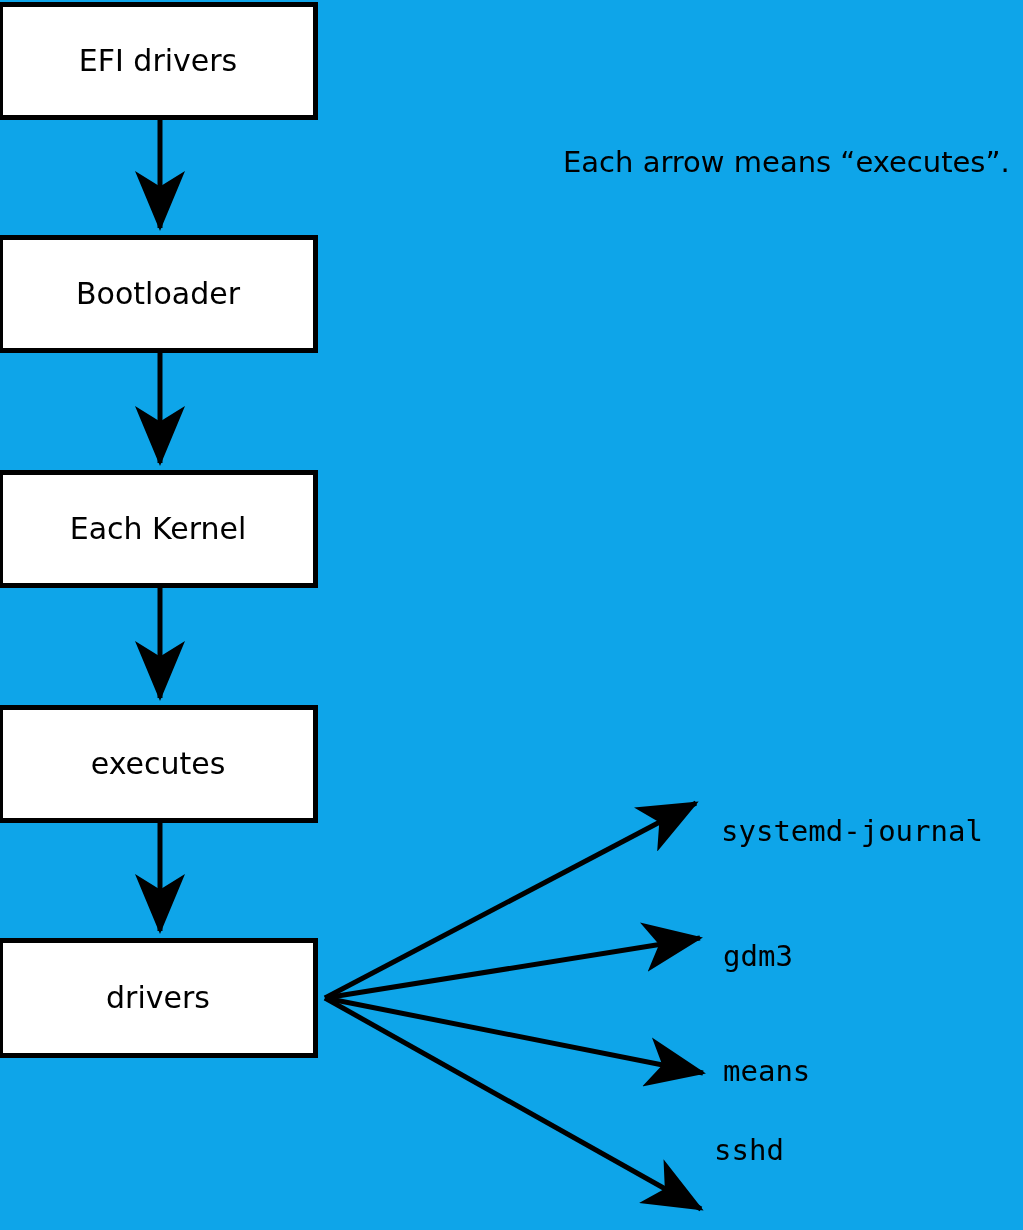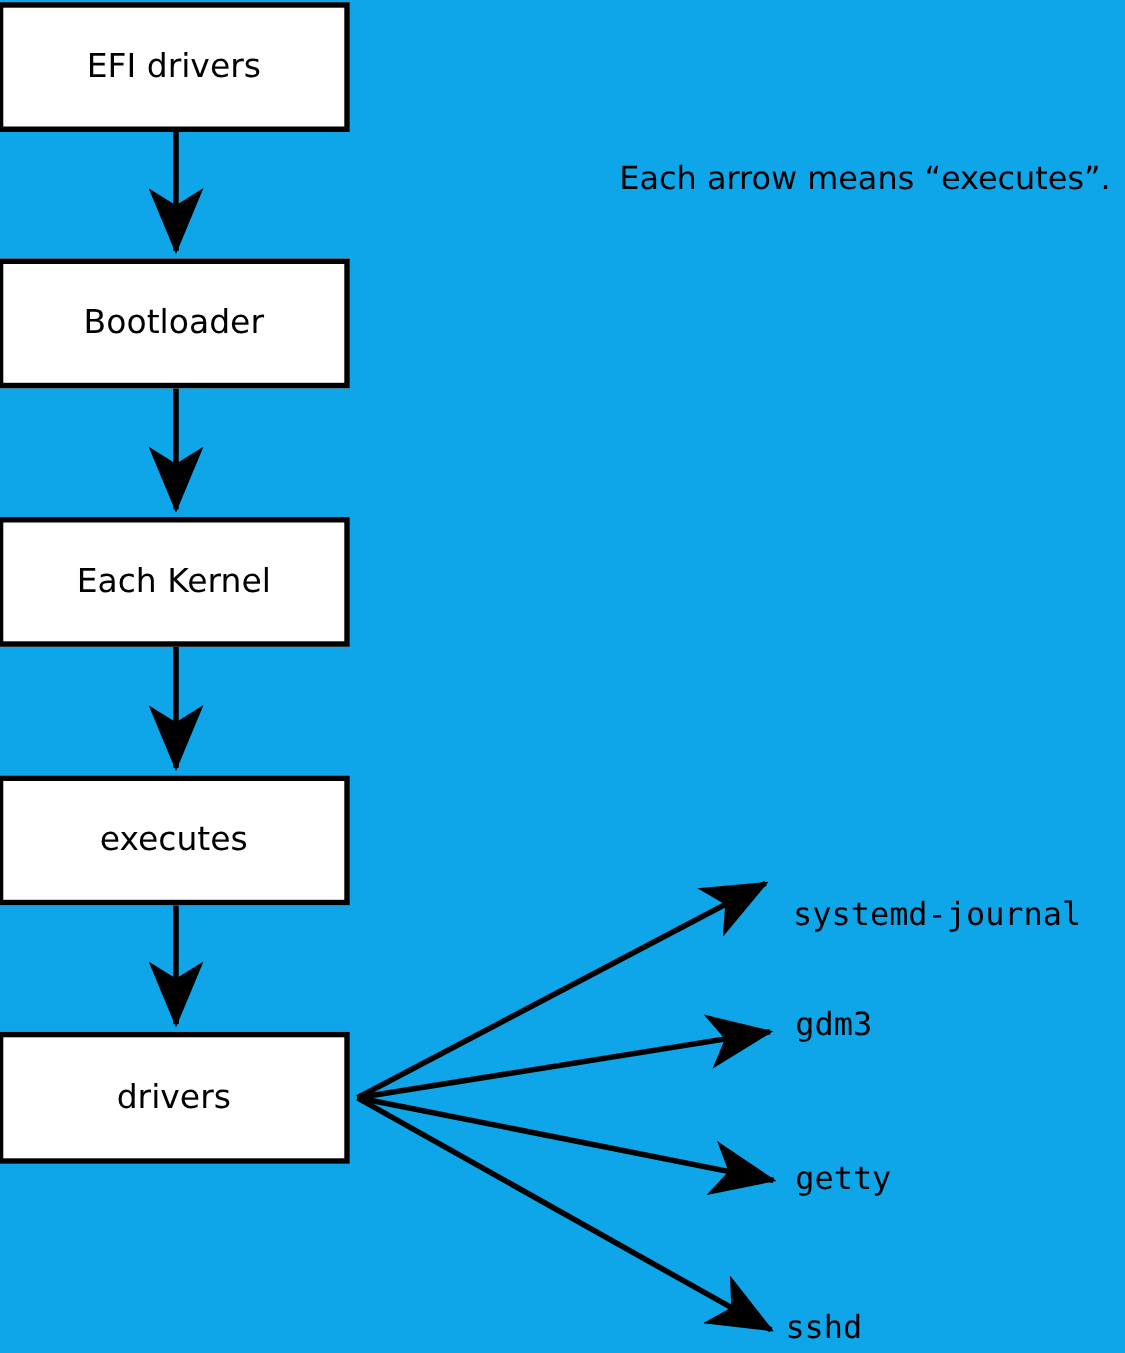--- a/index.html
+++ b/index.html
@@ -108,29 +108,29 @@
   </div>
 
   <div class="node-box" style="left:-2px; top:938px; width:320px; height:120px;">
     <span class="node-label">drivers</span>
   </div>
 
   <div class="leaf-label" style="left:721px; top:777px;margin-top:40px;">
     <span>systemd-journal</span>
   </div>
 
-  <div class="leaf-label" style="left:723px; top:917px;">
+  <div class="leaf-label" style="left:723px; top:942px;">
     <span>gdm3</span>
   </div>
 
   <div class="leaf-label" style="left:723px; top:1057px;">
-    <span>getty</span>
+    <span>means</span>
   </div>
 
-  <div class="leaf-label" style="left:714px; top:1192px;">
+  <div class="leaf-label" style="left:714px; top:1136px;">
     <span>sshd</span>
   </div>
 
   <div class="caption" style="left:563px; top:148px;">
     <span>Each arrow means “executes”.</span>
   </div>
 
 </div>
 
 </body></html>

